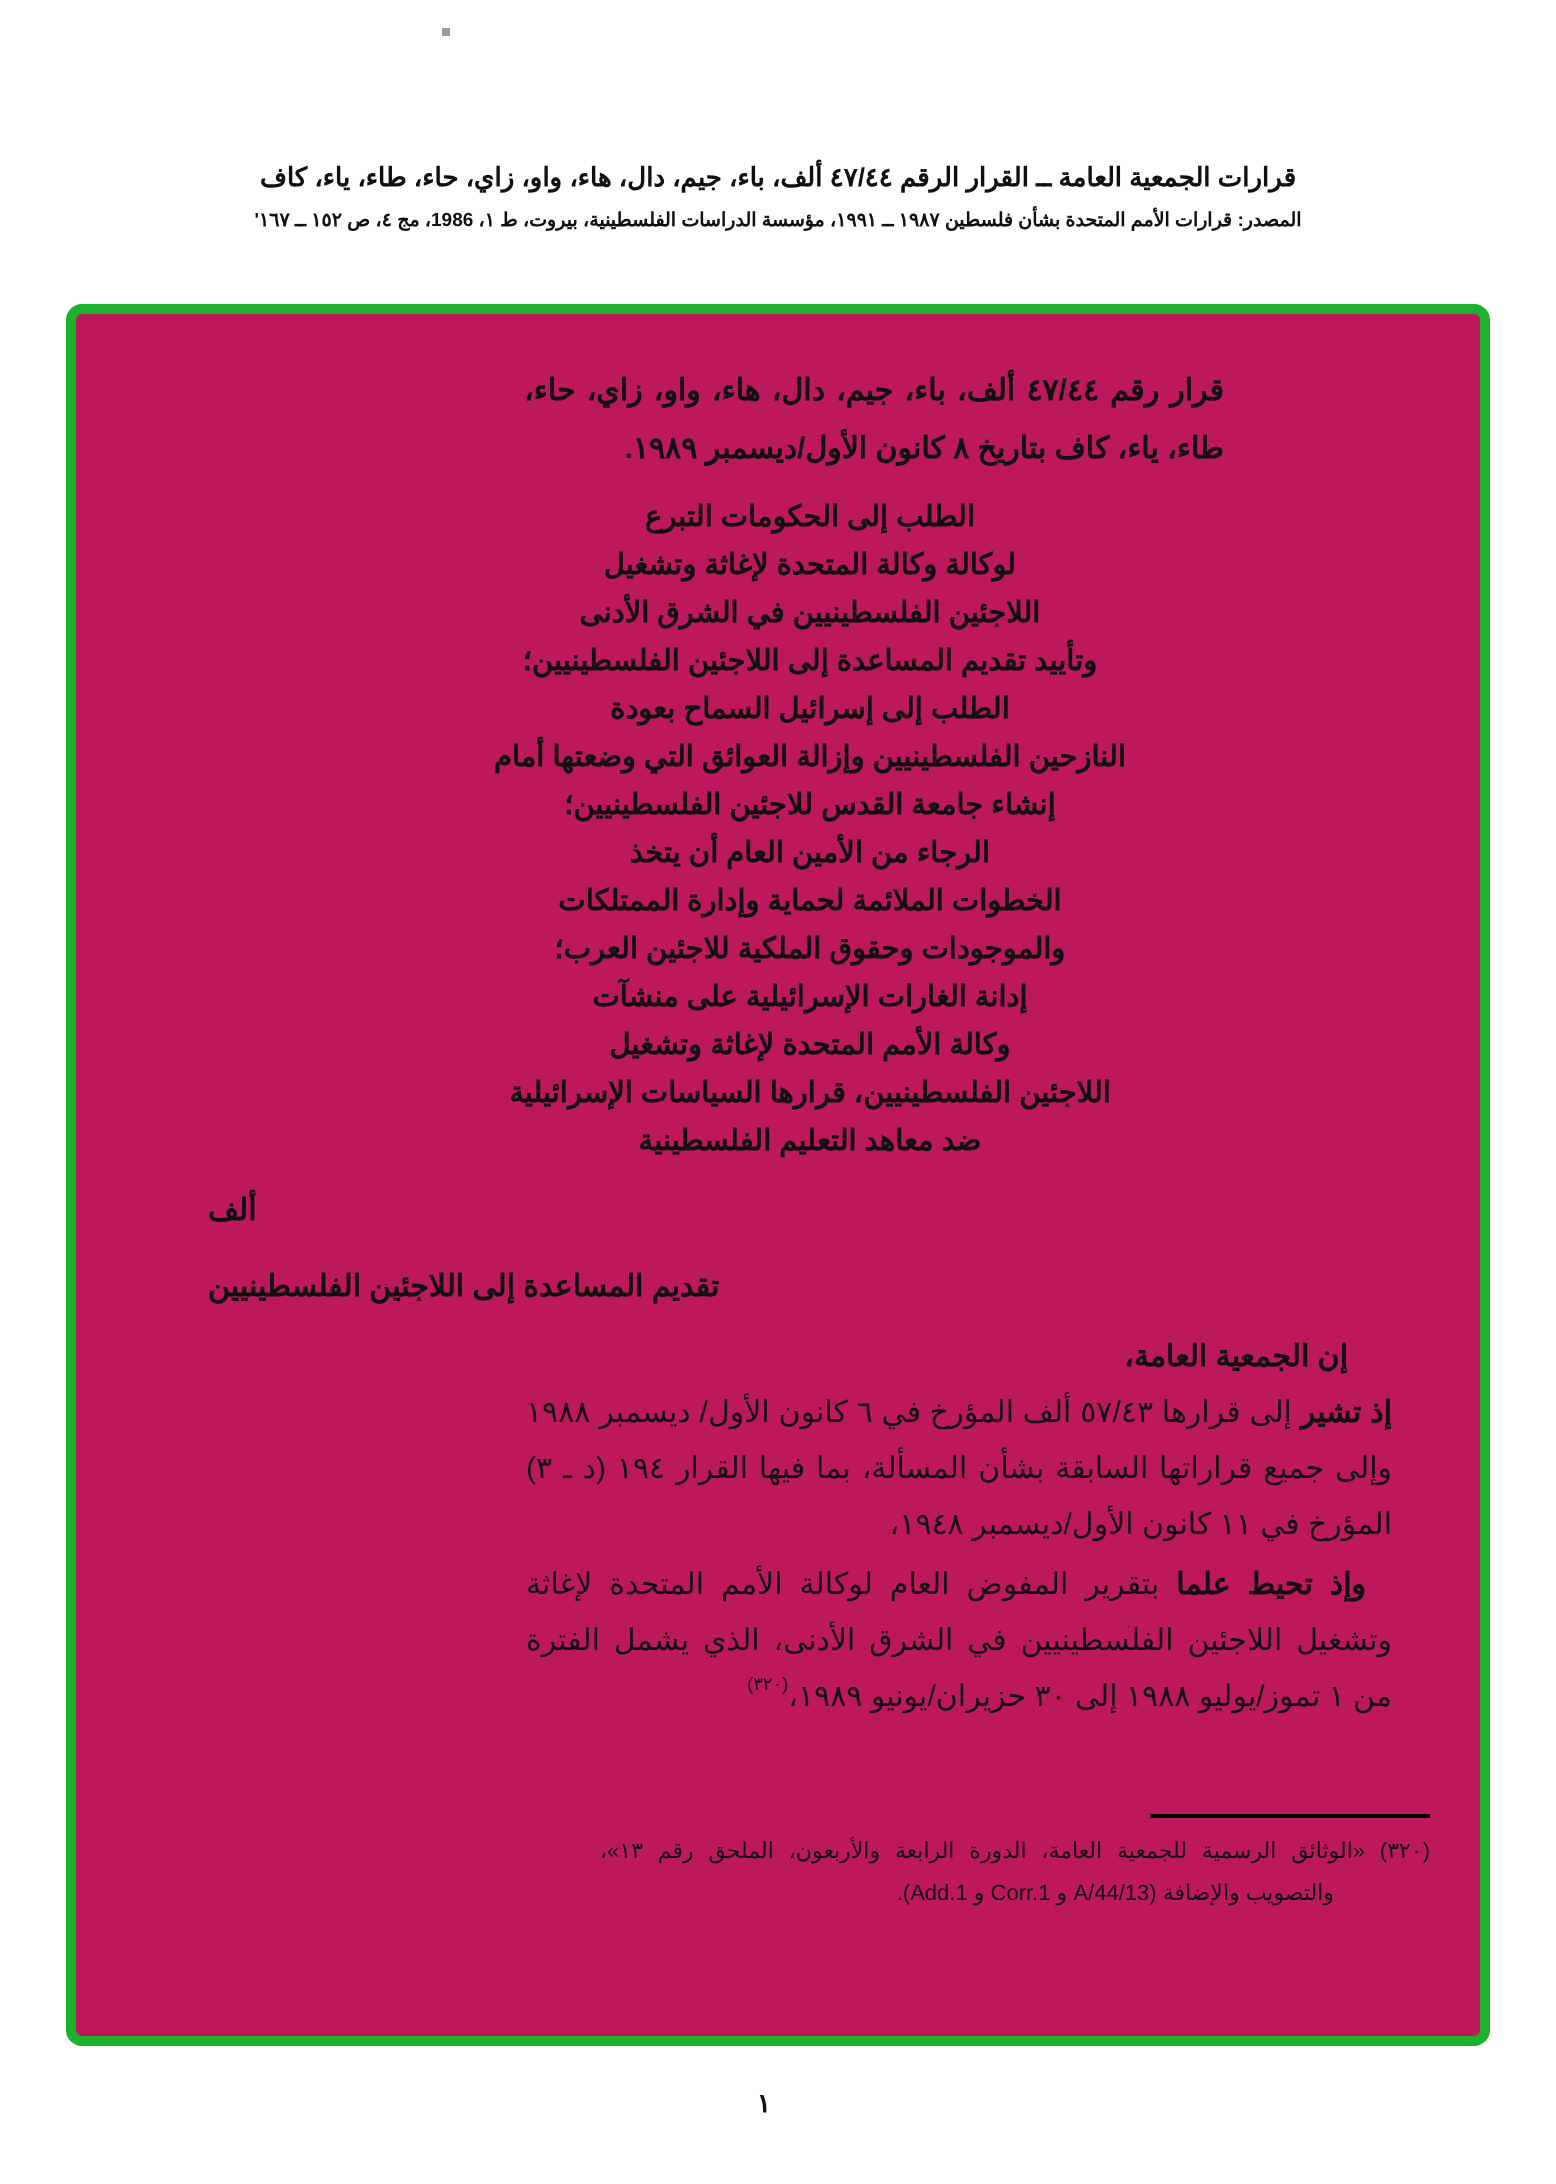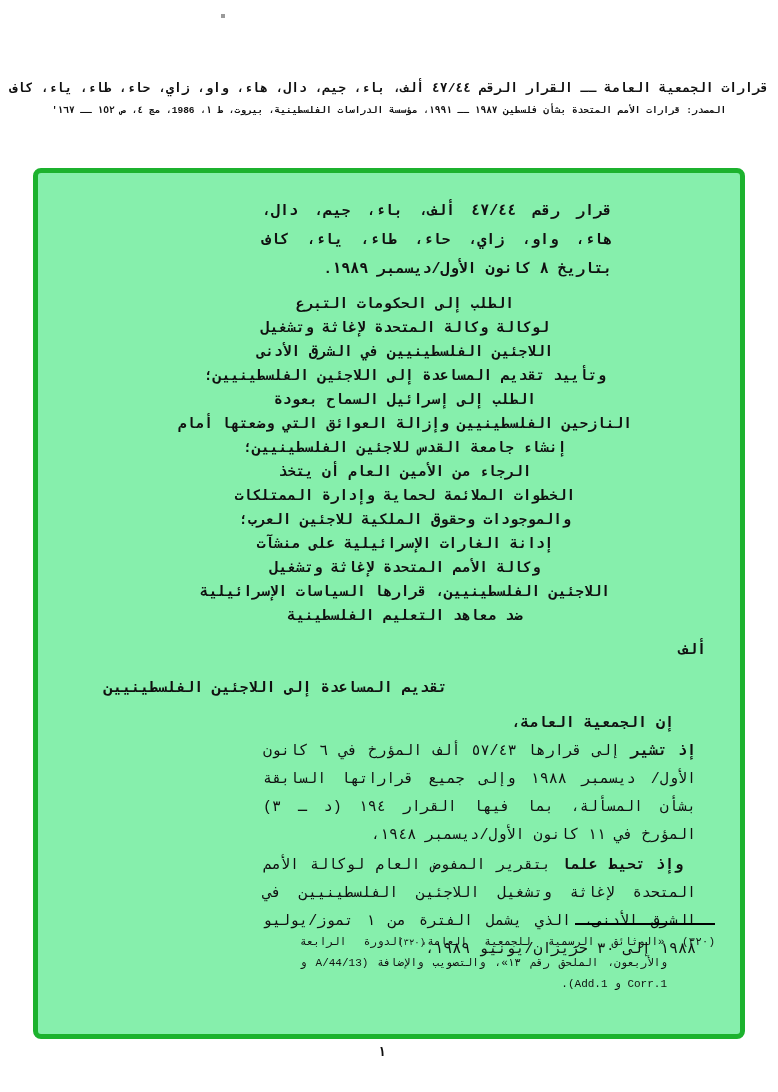--- a/index.html
+++ b/index.html
@@ -1,41 +1,41 @@
 <!DOCTYPE html>
 <html lang="ar" dir="rtl"><head>
 <meta charset="utf-8">
 <style>
   html,body{margin:0;padding:0;background:#ffffff;}
   .page{
     position:relative;width:778px;height:1092px;background:#fff;overflow:hidden;
-    font-family:Liberation Mono, monospace;color:#101010;direction:rtl;
+    font-family:Liberation Sans, sans-serif;color:#101010;direction:rtl;
   }
   .speck{position:absolute;left:221px;top:14px;width:4px;height:4px;background:#9a9a9a;}
   
   .hdr{position:absolute;top:80px;left:0;right:0;text-align:center;}
   .hdr-title{font-size:13px;font-weight:bold;letter-spacing:0;line-height:17px;}
   .hdr-source{font-size:9.5px;font-weight:bold;margin-top:8px;line-height:12px;}
   
   .greenbox{
-    position:absolute;left:33px;top:168px;width:702px;height:861px;
-    border:5px solid #1cb22e;border-radius:8px;background:#86efac;box-sizing:content-box;
+    position:absolute;left:33px;top:152px;width:702px;height:861px;
+    border:5px solid #1cb22e;border-radius:8px;background:#be185d;box-sizing:content-box;
   }
   
   .cite{
     margin:24px 128px 0 0;width:350px;
     font-size:15px;font-weight:bold;line-height:29px;
     text-align:justify;text-justify:inter-word;
   }
   .title-block{
     margin:8px 34px 0 66px;text-align:center;
     font-size:14.5px;font-weight:bold;line-height:24px;
   }
   .title-block div{white-space:nowrap;}
-  .alif{margin:12px 34px 0 66px;text-align:right;font-size:15px;font-weight:bold;line-height:22px;}
+  .alif{margin:12px 34px 0 66px;text-align:left;font-size:15px;font-weight:bold;line-height:22px;}
   .section-title{margin:16px 34px 0 66px;text-align:left;font-size:15px;font-weight:bold;line-height:22px;}
   .body-text{margin:10px 44px 0 78px;width:433px;font-size:15px;line-height:28px;}
   .body-text p{margin:0;text-align:justify;text-justify:inter-word;}
   .body-text p.p1{text-align:right;text-indent:22px;font-weight:bold;}
   .body-text p.p3{margin-top:2px;text-indent:13px;}
   .lead{font-weight:bold;}
   sup.fnref{font-size:9px;line-height:0;vertical-align:8px;padding-left:20px;}
   
   .footnote{position:absolute;top:750px;right:25px;width:415px;}
   .fn-rule{width:140px;height:0;border-top:2px solid #000;margin:0;}

